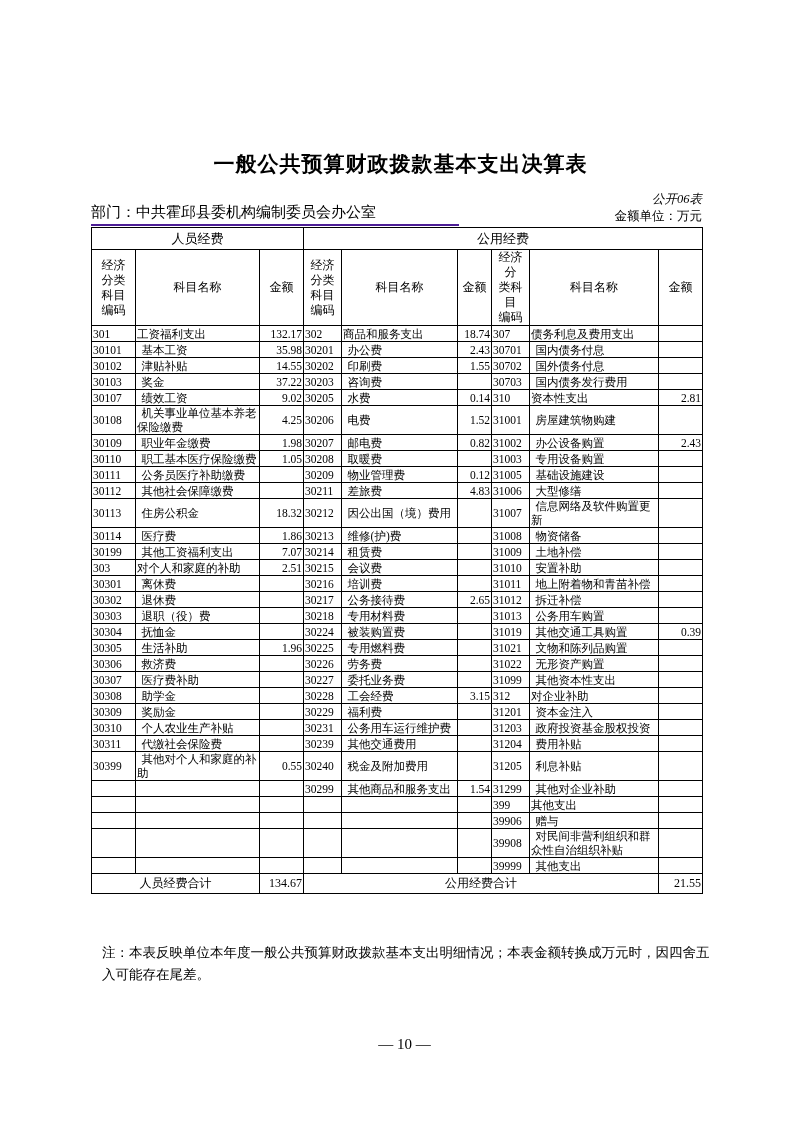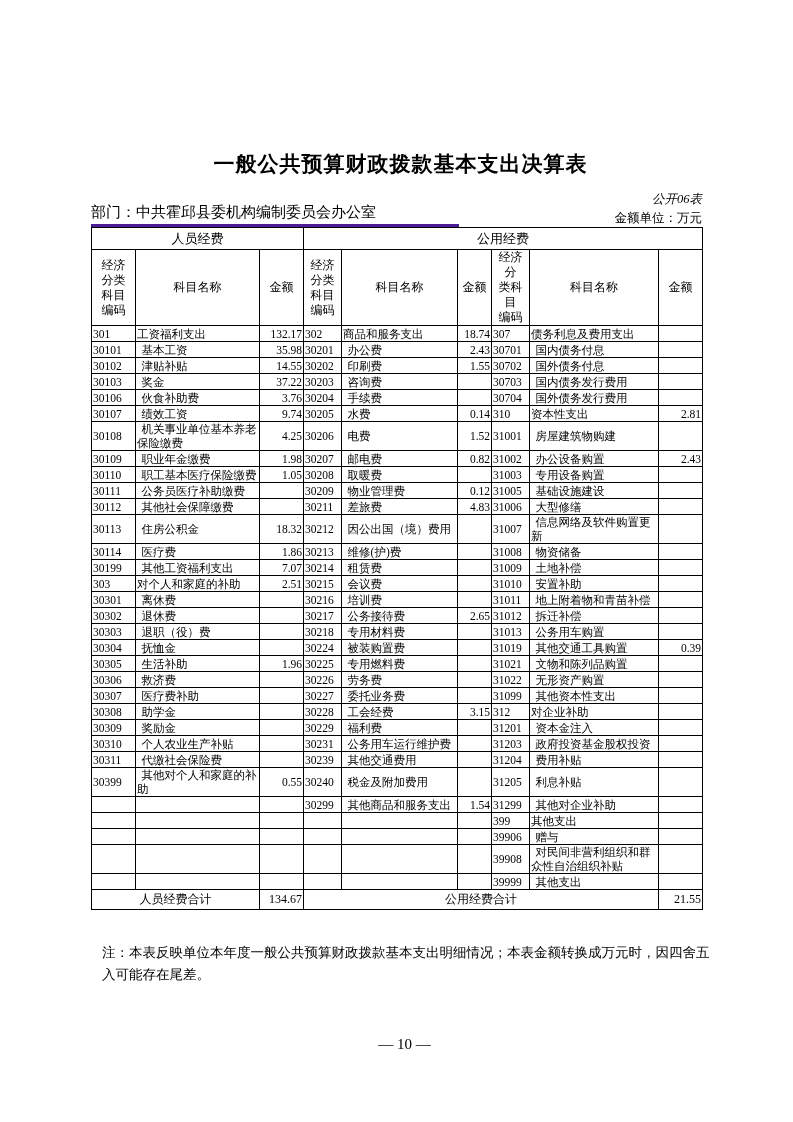--- a/index.html
+++ b/index.html
@@ -17,21 +17,21 @@
   }
   .form-code {
     position:absolute; top:191px; left:91px; width:611px;
     text-align:right; font-size:12.5px;font-style:italic;
   }
   .dept-row {
     position:absolute; top:203px; left:91px; width:611px;
     display:flex; justify-content:space-between; align-items:flex-end;
   }
   .dept-field {
-    width:368px; border-bottom:4px solid #4c1d95;
+    width:368px; border-bottom:2px solid #4c1d95;
     font-size:15px; padding-bottom:2px; white-space:nowrap;
   }
   .unit-label { font-size:12.5px; padding-bottom:1px; }
 
   table.budget {
     position:absolute; top:227px; left:91px; width:611px;
     border-collapse:collapse; table-layout:fixed;
     font-size:11.5px;
     padding-left:45px;
   }
@@ -151,34 +151,23 @@
           <td class="name">奖金</td>
           <td class="amt">37.22</td>
           <td class="code">30203</td>
           <td class="name">咨询费</td>
           <td class="amt"></td>
           <td class="code">30703</td>
           <td class="name">国内债务发行费用</td>
           <td class="amt"></td>
         </tr>
         <tr>
-          <td class="code">30106</td>
-          <td class="name">伙食补助费</td>
-          <td class="amt">3.76</td>
-          <td class="code">30204</td>
-          <td class="name">手续费</td>
-          <td class="amt"></td>
-          <td class="code">30704</td>
-          <td class="name">国外债务发行费用</td>
-          <td class="amt"></td>
-        </tr>
-        <tr>
           <td class="code">30107</td>
           <td class="name">绩效工资</td>
-          <td class="amt">9.74</td>
+          <td class="amt">9.02</td>
           <td class="code">30205</td>
           <td class="name">水费</td>
           <td class="amt">0.14</td>
           <td class="code">310</td>
           <td class="name lvl1">资本性支出</td>
           <td class="amt">2.81</td>
         </tr>
         <tr>
           <td class="code">30108</td>
           <td class="name">机关事业单位基本养老保险缴费</td>

